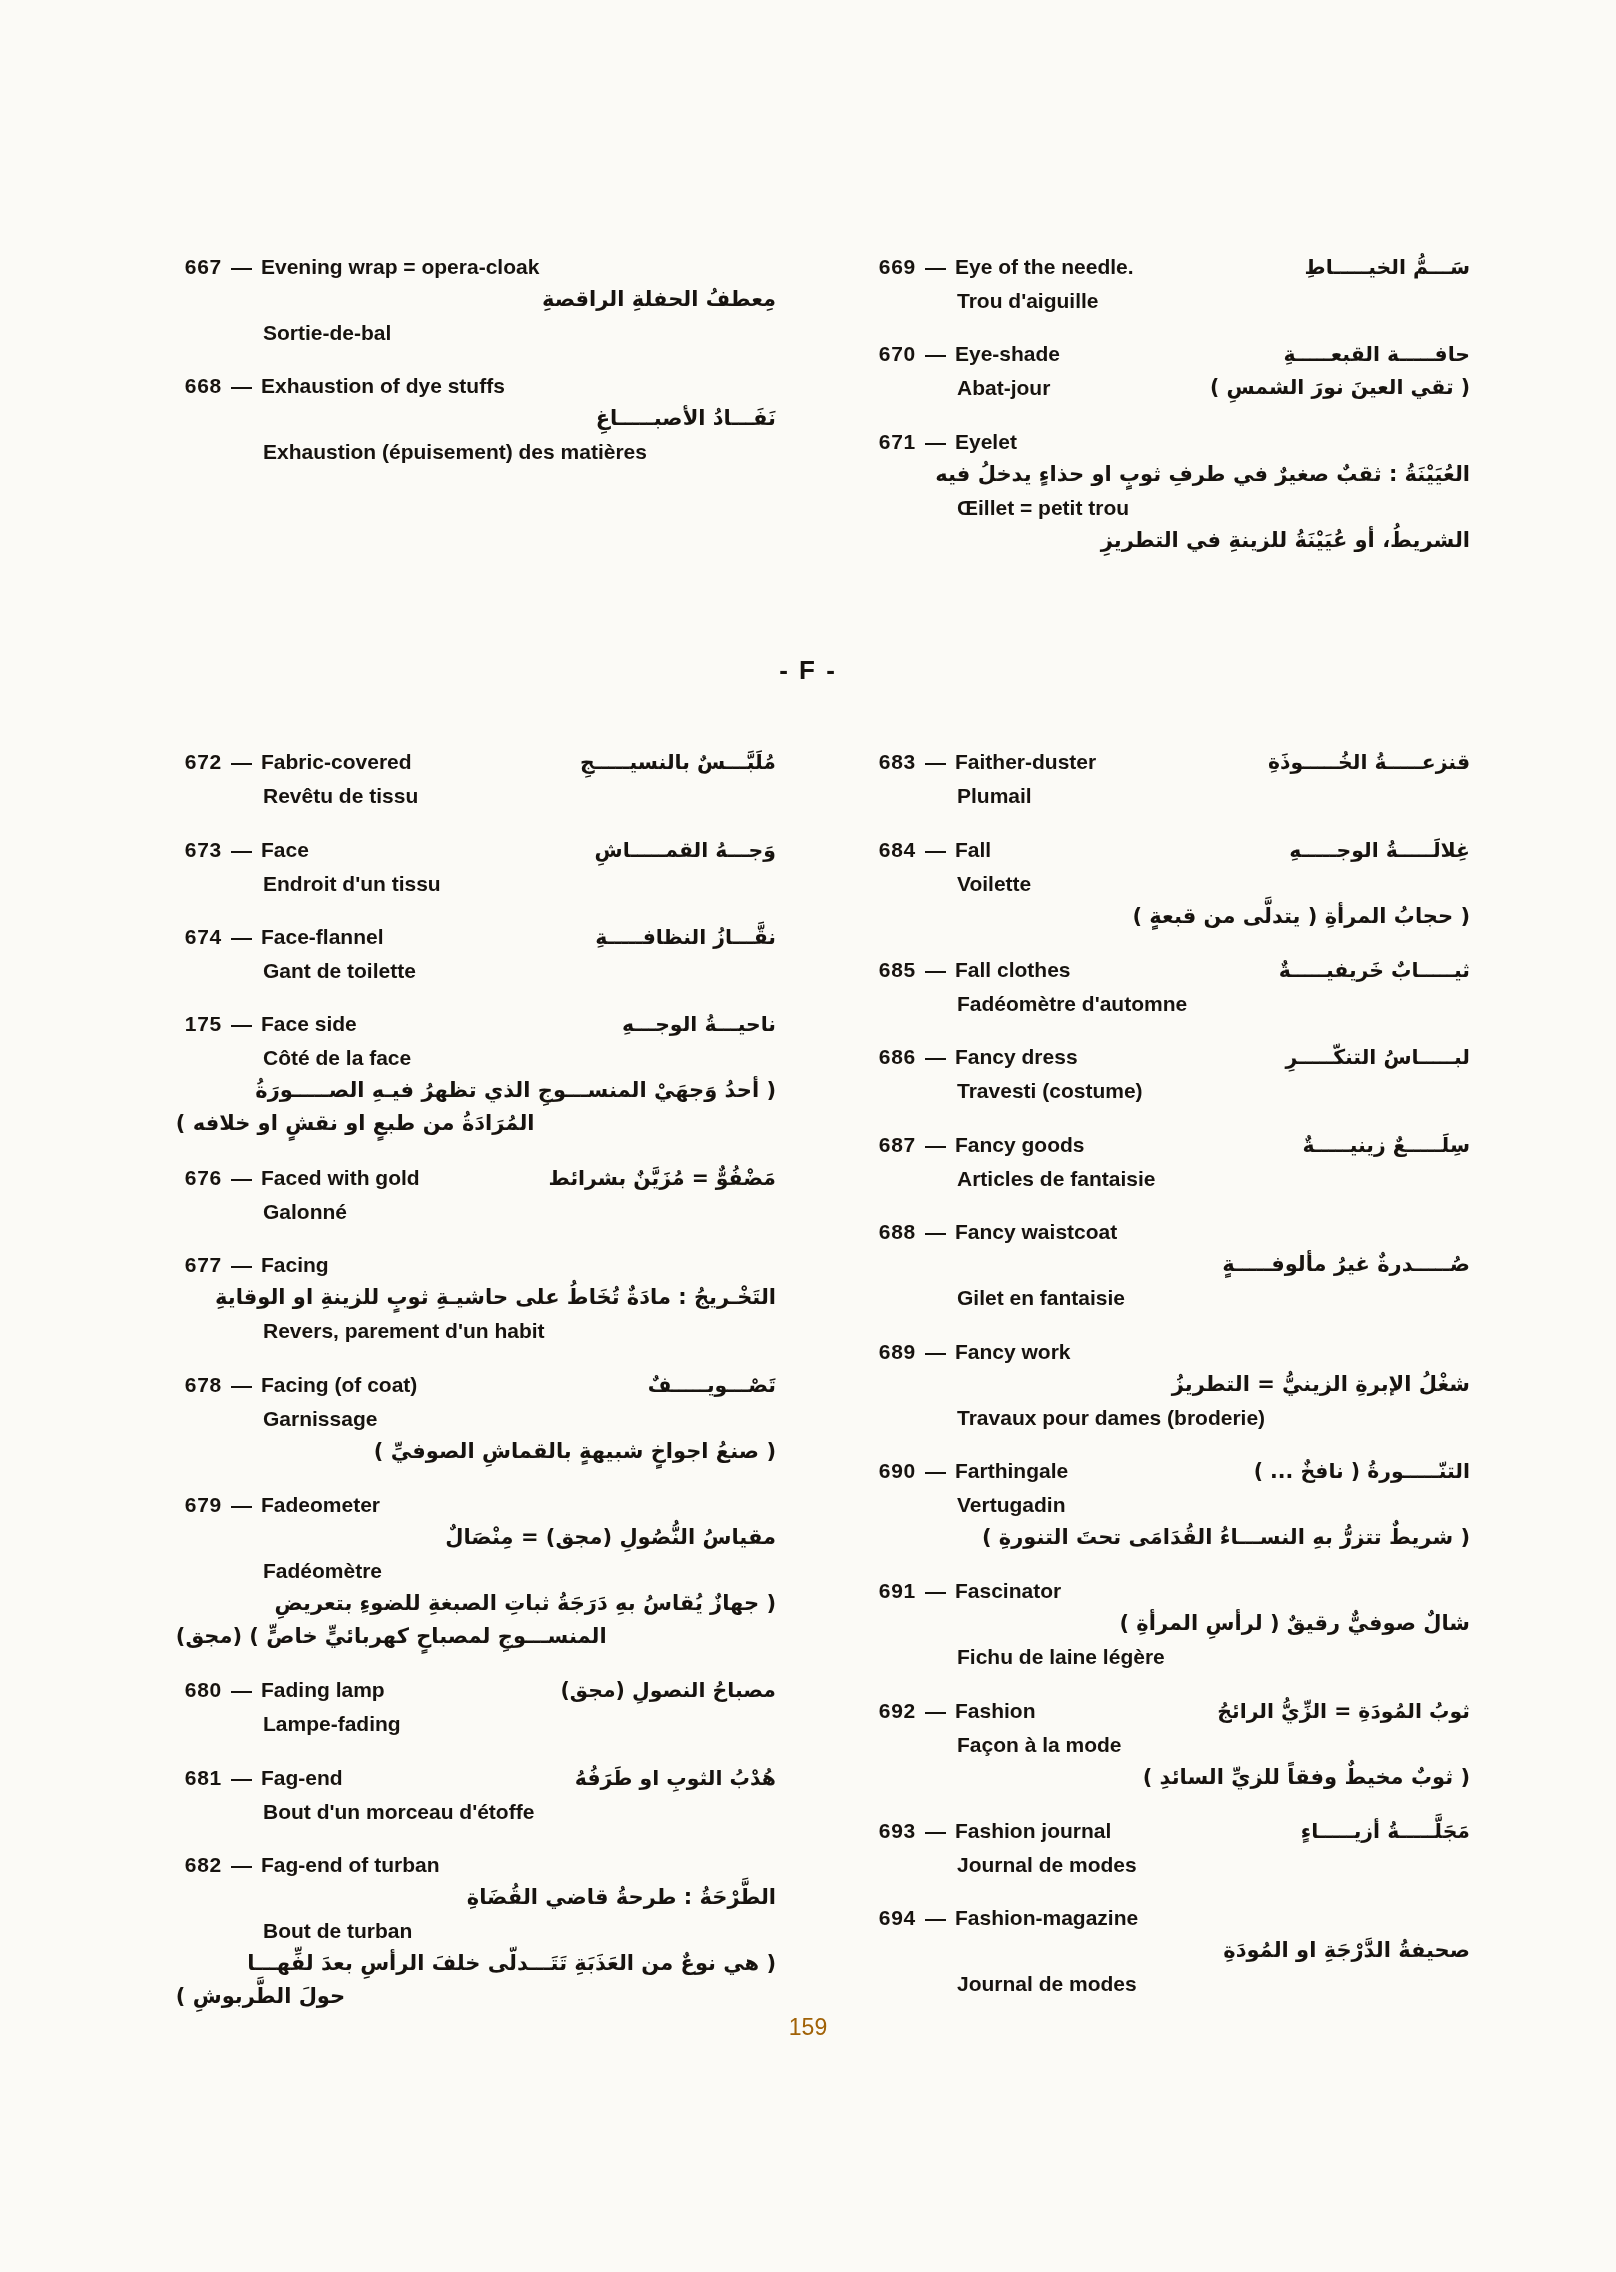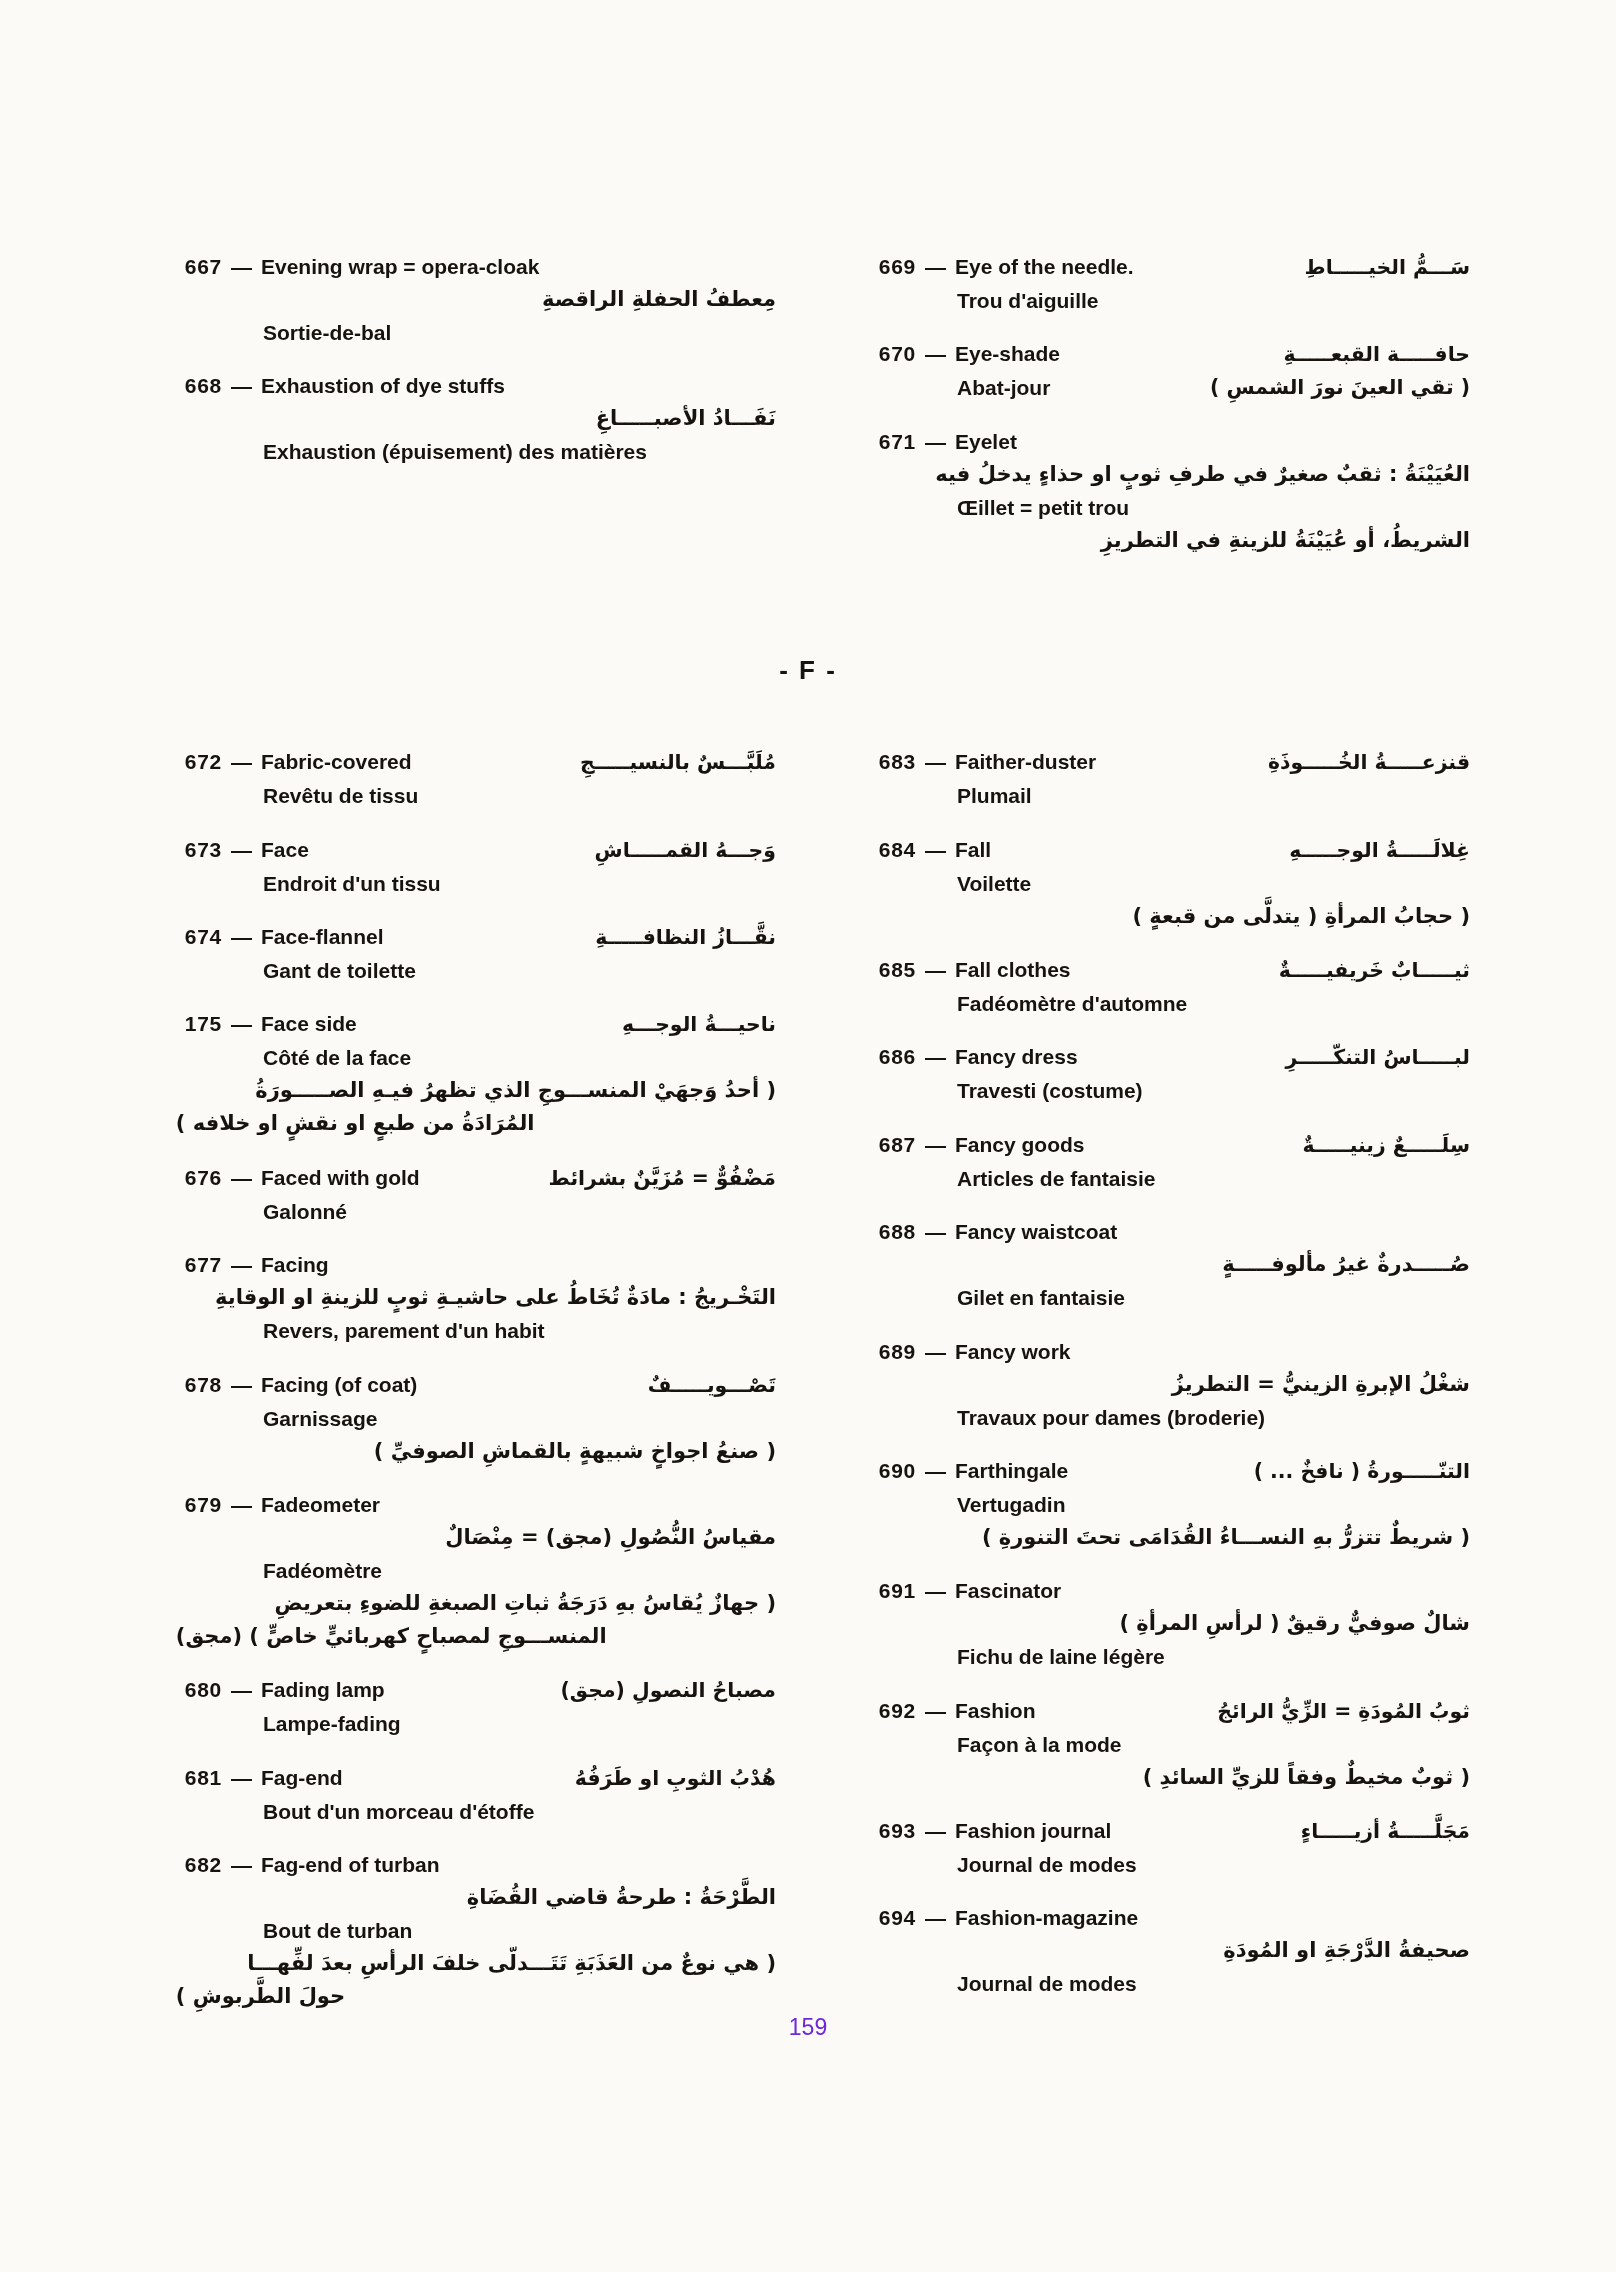--- a/index.html
+++ b/index.html
@@ -46,21 +46,21 @@
     text-align: center;
     font-size: 26px; font-weight: bold;
     letter-spacing: 2px;
     margin-top: 76px; margin-bottom: 58px;
     line-height: 34px;
   }
 
   .footer {
     position: absolute; top: 2014px; left: 0; width: 100%;
     text-align: center; font-size: 23px; font-weight: 400;
-    color: #6d28d9;
+    color: #a16207;
   }
 </style>
 </head>
 <body>
 
 <div class="page">
 
   <section class="cols">
     <div class="col" id="top-left">
         <article class="entry">

